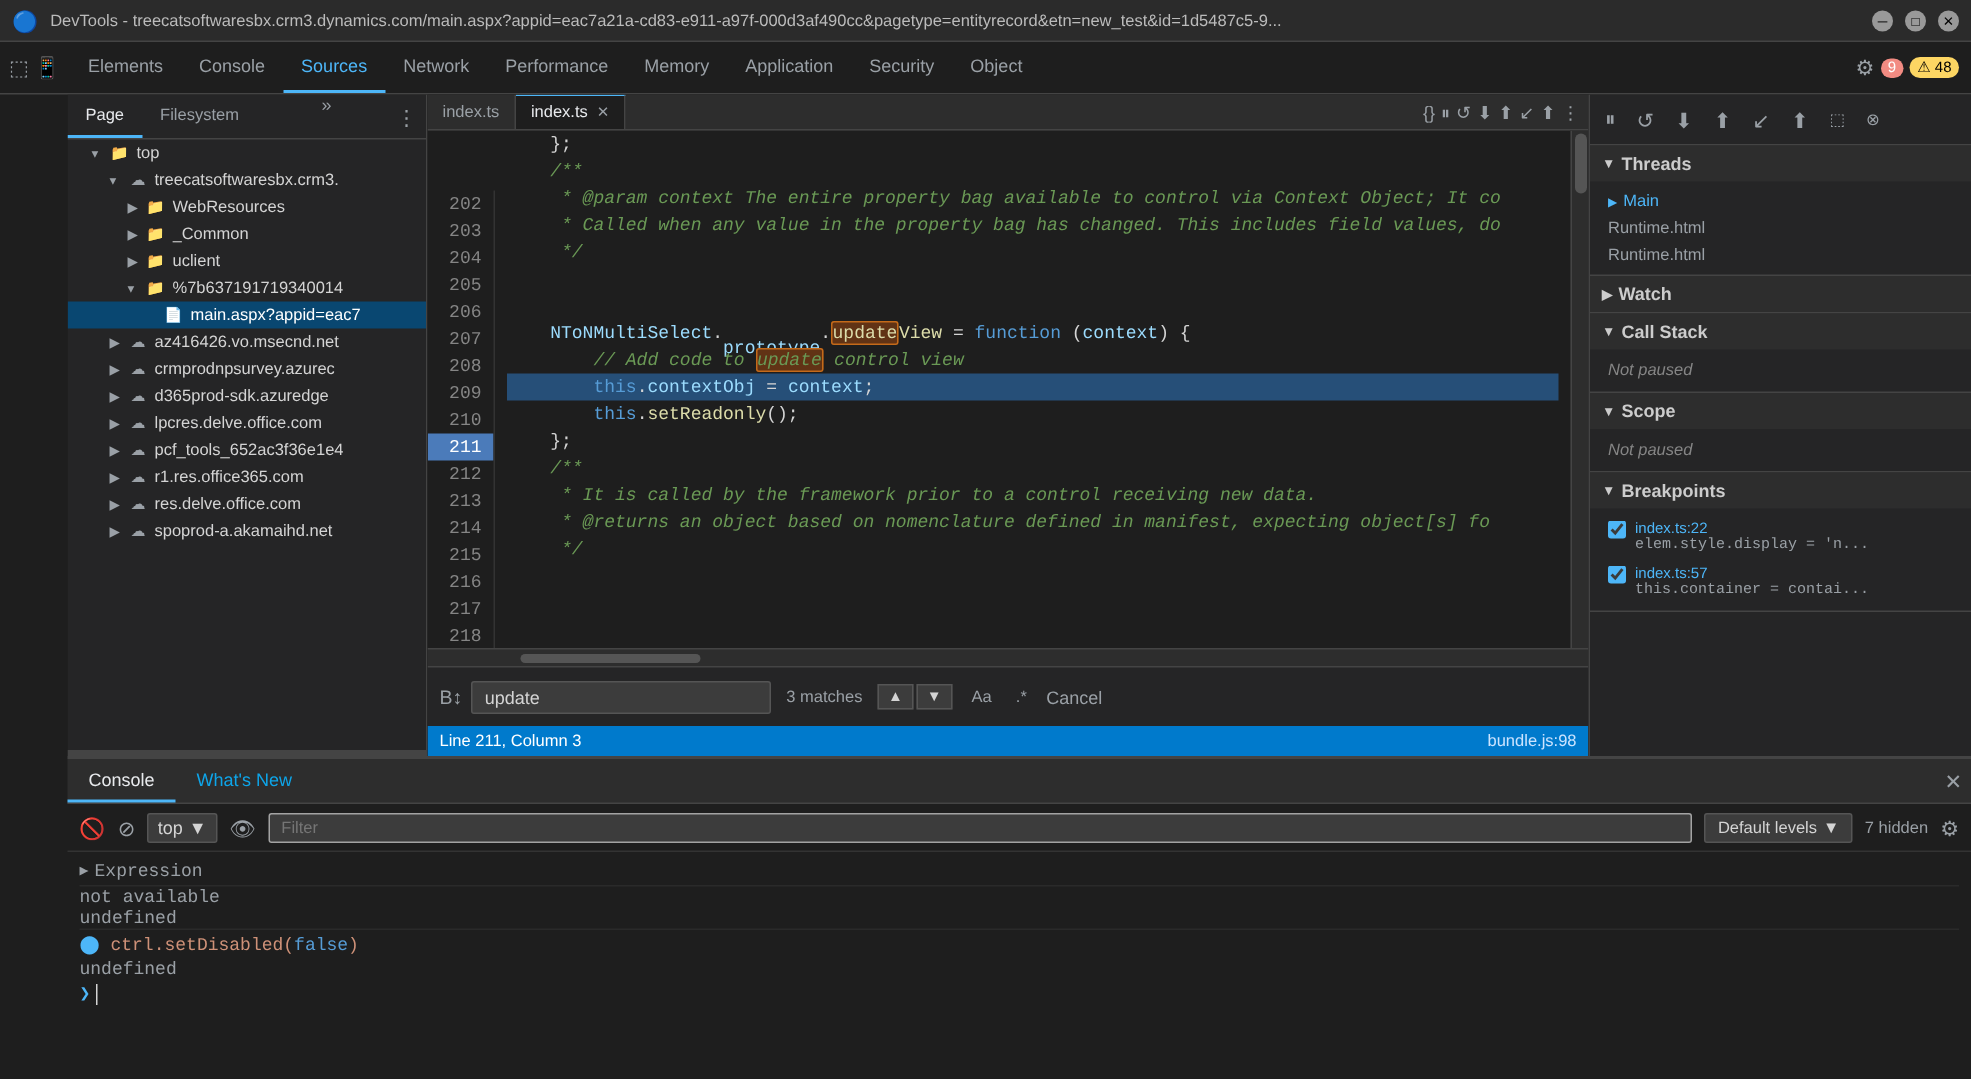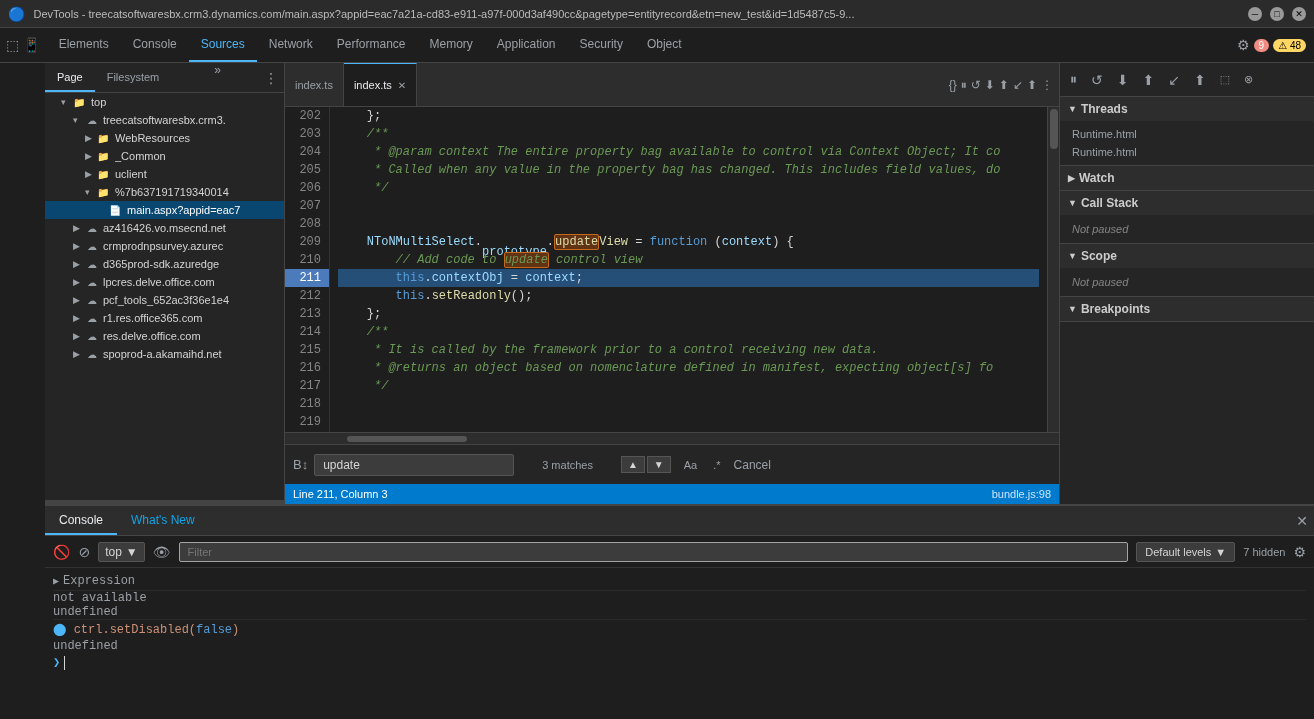--- a/index.html
+++ b/index.html
@@ -42,45 +42,45 @@
     .tree-arrow { display: inline-block; width: 12px; font-size: 9px; color: #9aa0a6; flex-shrink: 0; }
     .tree-icon { width: 14px; height: 14px; margin-right: 4px; flex-shrink: 0; display: inline-flex; align-items: center; justify-content: center; font-size: 10px; }
     .tree-label { font-size: 11px; overflow: hidden; text-overflow: ellipsis; }
     .icon-folder { color: #dcb67a; }
     .icon-file { color: #7eb3d4; }
     .icon-cloud { color: #9aa0a6; }
     .scroll-indicator { height: 4px; background: #444; }
 
     
     .code-area { flex: 1; display: flex; flex-direction: column; overflow: hidden; background: #1e1e1e; }
-    .code-tabs { display: flex; border-bottom: 1px solid #444; background: #2d2d2d; height: 44px; align-items: stretch; flex-shrink: 0; }
+    .code-tabs { display: flex; border-bottom: 1px solid #444; background: #2d2d2d; height: 24px; align-items: stretch; flex-shrink: 0; }
     .code-tab { display: flex; align-items: center; padding: 0 10px; gap: 6px; cursor: pointer; color: #9aa0a6; font-size: 11px; border-right: 1px solid #444; }
     .code-tab.active { background: #1e1e1e; color: #e8eaed; border-top: 1px solid #4db6f8; }
     .code-tab .close-x { font-size: 10px; color: #9aa0a6; cursor: pointer; }
     .code-tab-actions { margin-left: auto; display: flex; align-items: center; padding: 0 6px; gap: 4px; }
     .code-editor { flex: 1; overflow: hidden; display: flex; }
-    .line-numbers { width: 45px; background: #1e1e1e; color: #858585; font-family: 'Courier New', monospace; font-size: 12px; padding: 0; border-right: 1px solid #333; flex-shrink: 0; overflow: hidden; }
+    .line-numbers { width: 45px; background: #1e1e1e; color: #858585; font-family: 'Courier New', monospace; font-size: 12px; padding: 0; border-right: 1px solid #333; flex-shrink: 0; overflow: hidden; margin-top: 40px; }
     .line-number { height: 18px; line-height: 18px; text-align: right; padding-right: 8px; }
     .line-number.highlighted { background: #4b7bba; color: #fff; }
     .code-content { flex: 1; overflow: auto; font-family: 'Courier New', monospace; font-size: 12px; line-height: 18px; padding: 0 8px; }
     .code-line { height: 18px; white-space: pre; display: flex; align-items: center; }
     .code-line.highlighted { background: #264f78; }
     .kw { color: #569cd6; }
     .cm { color: #6a9955; font-style: italic; }
     .fn { color: #dcdcaa; }
     .op { color: #d4d4d4; }
     .search-highlight { background: #613315; border: 1px solid #c46a1a; border-radius: 2px; }
     .scrollbar-h { height: 12px; background: #2d2d2d; border-top: 1px solid #444; display: flex; align-items: center; padding: 0 2px; }
     .scrollbar-thumb { height: 6px; width: 120px; background: #555; border-radius: 3px; margin-left: 60px; }
 
     
     .search-bar { display: flex; align-items: center; background: #252526; border-top: 1px solid #444; padding: 4px 8px; gap: 6px; height: 40px; flex-shrink: 0; }
     .search-icon-left { color: #9aa0a6; font-size: 13px; }
     .search-input { background: #3c3c3c; border: 1px solid #555; color: #d4d4d4; padding: 3px 8px; font-size: 12px; width: 200px; border-radius: 2px; }
-    .search-count { color: #9aa0a6; font-size: 11px; margin: 0 22px; text-align: center; }
+    .search-count { color: #9aa0a6; font-size: 11px; margin: 0 4px; text-align: center; }
     .search-nav { display: flex; gap: 2px; }
     .search-nav-btn { background: #3c3c3c; border: 1px solid #555; color: #d4d4d4; padding: 2px 6px; cursor: pointer; font-size: 10px; }
     .search-opts { display: flex; gap: 2px; }
     .search-opt-btn { background: transparent; border: 1px solid transparent; color: #9aa0a6; padding: 2px 6px; cursor: pointer; font-size: 11px; border-radius: 2px; }
     .search-cancel { background: transparent; border: none; color: #9aa0a6; cursor: pointer; font-size: 12px; }
 
     
     .status-bar { display: flex; align-items: center; background: #007acc; color: #fff; font-size: 11px; padding: 0 8px; height: 20px; flex-shrink: 0; justify-content: space-between; }
     .status-left { display: flex; align-items: center; gap: 8px; }
     .status-right { color: #cce4ff; }
@@ -422,20 +422,21 @@
         <button class="debug-btn" style="font-size:11px;">⬚</button>
         <button class="debug-btn" style="font-size:11px;">⊗</button>
       </div>
 
       <div class="panel-section">
         <div class="panel-section-header">
           <span class="arrow">▼</span>
           <span>Threads</span>
         </div>
         <div class="panel-section-content">
+          <div class="panel-item active-thread">Main</div>
           <div class="panel-item">Runtime.html</div>
           <div class="panel-item">Runtime.html</div>
         </div>
       </div>
 
       <div class="panel-section">
         <div class="panel-section-header">
           <span class="arrow">▶</span>
           <span>Watch</span>
         </div>
@@ -458,20 +459,36 @@
         </div>
         <div class="panel-section-content">
           <div class="not-paused">Not paused</div>
         </div>
       </div>
 
       <div class="panel-section">
         <div class="panel-section-header">
           <span class="arrow">▼</span>
           <span>Breakpoints</span>
+        </div>
+        <div class="panel-section-content">
+          <div class="breakpoint-item">
+            <input type="checkbox" class="breakpoint-cb" checked="" style="">
+            <div class="breakpoint-info">
+              <div class="breakpoint-file">index.ts:22</div>
+              <div class="breakpoint-code">elem.style.display = 'n...</div>
+            </div>
+          </div>
+          <div class="breakpoint-item">
+            <input type="checkbox" class="breakpoint-cb" checked="" style="">
+            <div class="breakpoint-info">
+              <div class="breakpoint-file">index.ts:57</div>
+              <div class="breakpoint-code">this.container = contai...</div>
+            </div>
+          </div>
         </div>
       </div>
     </div>
   </div>
 
   <div class="console-area">
     <div class="console-tabs">
       <div class="console-tab active">
           <span>Console</span>
         </div>

